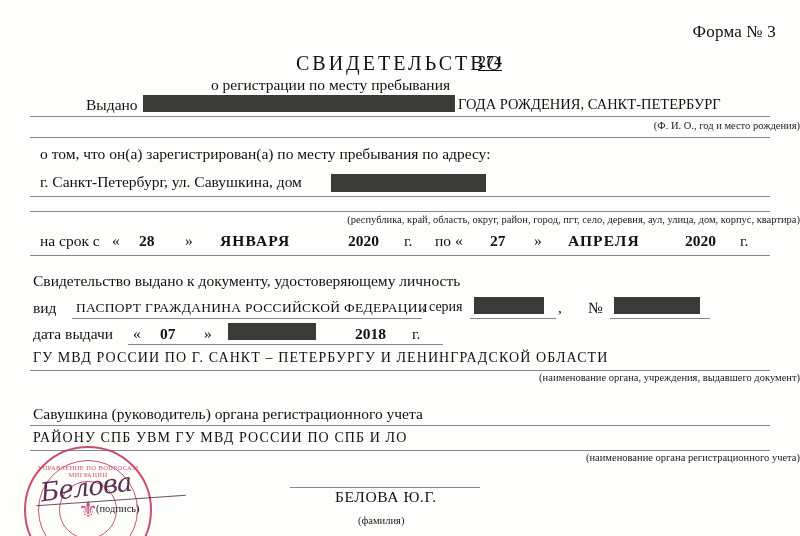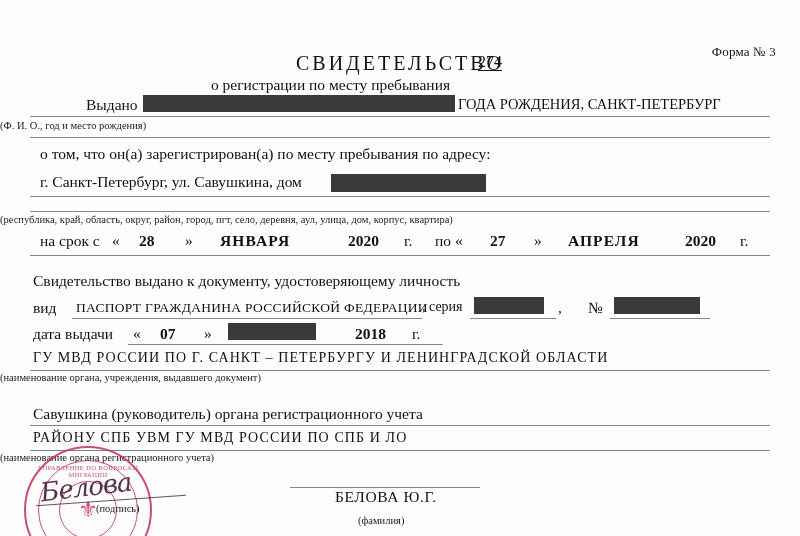--- a/index.html
+++ b/index.html
@@ -16,23 +16,22 @@
     width: 800px;
     height: 536px;
     background: #fdfdfb;
     overflow: hidden;
   }
   .abs { position: absolute; }
 
   .form-no {
     top: 22px;
     right: 24px;
-    font-size: 13px;
+    font-size: 17px;
     letter-spacing: 0.2px;
-    margin-top: 22px;
   }
 
   .title-main {
     top: 52px;
     left: 0;
     width: 800px;
     text-align: center;
     font-size: 20px;
     letter-spacing: 3px;
     font-weight: 400;
@@ -61,21 +60,21 @@
   .redact {
     position: absolute;
     background: #3a3a38;
   }
 
   .txt { position: absolute; font-size: 15.5px; white-space: nowrap; }
   .caption {
     position: absolute;
     width: 800px;
     left: 0;
-    text-align: left;
+    text-align: right;
     font-size: 10.5px;
     color: #1c1c1c;
   }
   .caption.lefted { text-align: left; width: auto; }
 
   .sp-wide { letter-spacing: 1.1px; }
 
   
   .stamp {
     position: absolute;

